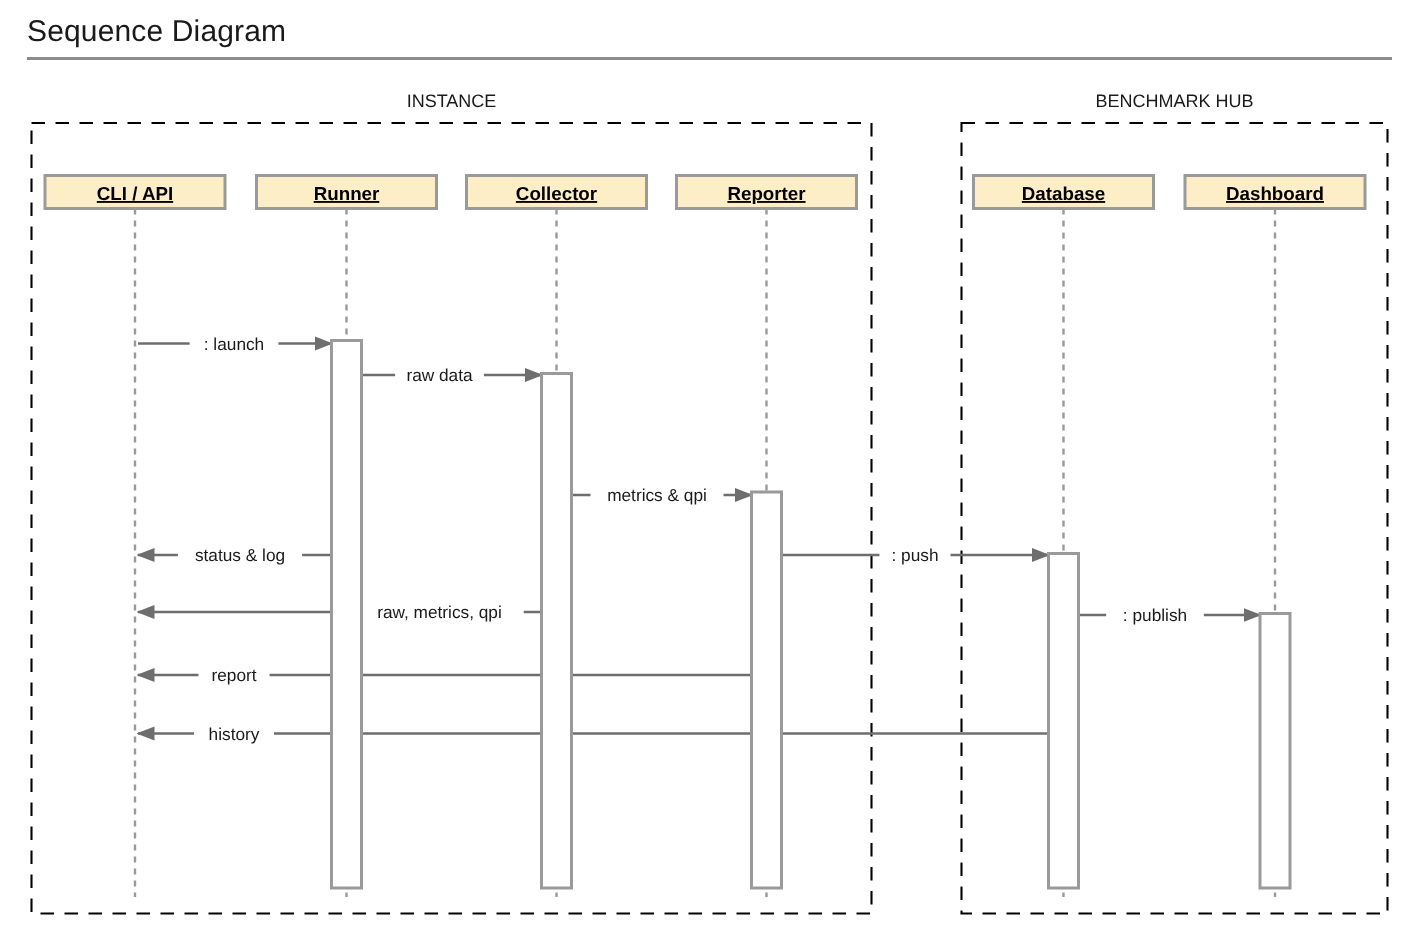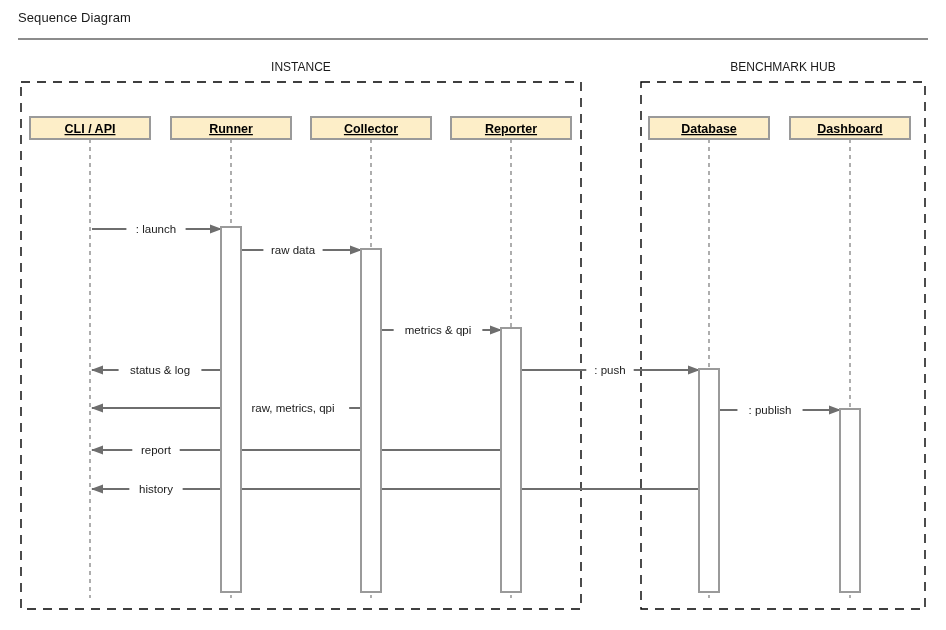--- a/index.html
+++ b/index.html
@@ -18,21 +18,21 @@
     position: absolute;
     left: 0;
     top: 0;
     width: 946px;
     height: 630px;
   }
   .page-title {
     position: absolute;
     left: 18px;
     top: 10px;
-    font-size: 13px;
+    font-size: 20px;
     color: #1a1a1a;
     font-family: "Liberation Sans", sans-serif;
     letter-spacing: 0.1px;
     white-space: nowrap;
   }
   .title-rule {
     position: absolute;
     left: 18px;
     top: 38px;
     width: 910px;

